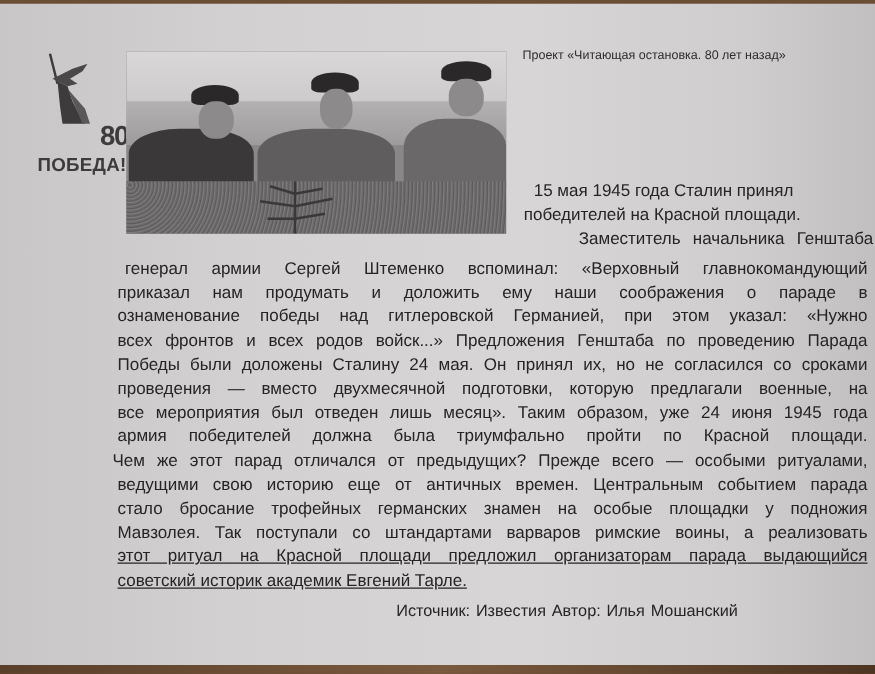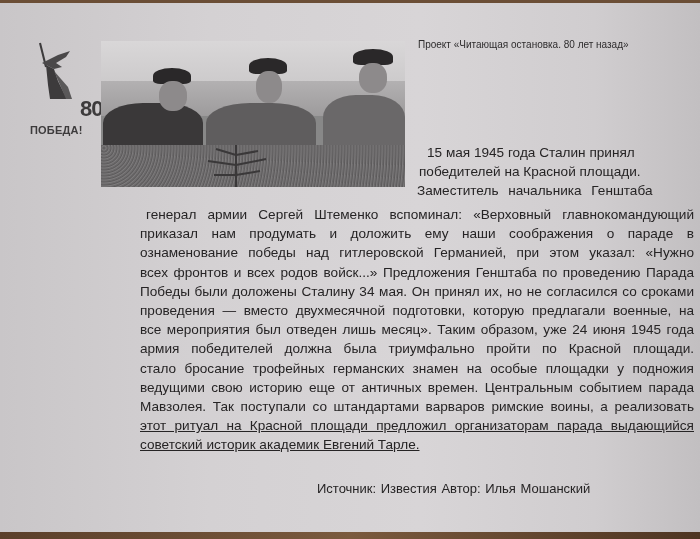--- a/index.html
+++ b/index.html
@@ -19,21 +19,21 @@
     }
     .logo {
       position: absolute; left: 28px; top: 38px; width: 56px; height: 90px;
     }
     .logo-num {
       position: absolute; left: 4px; top: 55px; font-family: "Liberation Sans", sans-serif;
       font-weight: bold; font-size: 22px; color: #3d3b3c; letter-spacing: -1px; margin-left: 48px;
     }
     .logo-word {
       position: absolute; left: 2px; top: 83px; font-family: "Liberation Sans", sans-serif;
-      font-weight: bold; font-size: 11px; color: #3d3b3c; letter-spacing: 0.2px;
+      font-weight: bold; font-size: 15px; color: #3d3b3c; letter-spacing: 0.2px;
     }
     .photo {
       position: absolute; left: 101px; top: 38px; width: 304px; height: 146px;
       background: #888; overflow: hidden;
     }
     .photo-sky { position: absolute; left: 0; top: 0; width: 100%; height: 70px;
       background: linear-gradient(180deg, #d9d7d8 0%, #c4c2c3 100%); }
     .photo-wall { position: absolute; left: 0; top: 40px; width: 100%; height: 35px;
       background: linear-gradient(180deg, #b3b1b2, #9d9b9c); }
     .photo-tribune { position: absolute; left: 0; top: 104px; width: 100%; height: 42px;
@@ -48,21 +48,21 @@
     }
     .text { font-family: "Liberation Sans", sans-serif; color: #262425; font-size: 13.6px; }
     .intro {
       position: absolute; left: 417px; top: 140px; width: 262px; line-height: 19px;
     }
     .intro-line { display: block; white-space: nowrap; }
     .body-text {
       position: absolute; left: 94px; top: 202px; width: 600px; line-height: 19.2px;
       text-align: justify;
     }
-    .body-line { display: block; white-space: nowrap; text-align: justify; text-align-last: justify; margin-left: 46px; }
+    .body-line { display: block; white-space: nowrap; text-align: justify; text-align-last: justify; }
     .body-line.last { text-align-last: left; text-decoration: underline; }
     .source {
       position: absolute; left: 317px; top: 478px;
       font-family: "Liberation Sans", sans-serif; font-size: 13px; color: #262425;
       word-spacing: 1px;
     }
   </style>
 </head>
 <body>
 
@@ -99,34 +99,35 @@
       <line x1="40" y1="0" x2="40" y2="42" stroke="#3a3839" stroke-width="2"></line>
       <path d="M40 10 L20 4 M40 10 L62 6 M40 20 L12 16 M40 20 L70 14 M40 30 L18 30 M40 30 L64 26" stroke="#3a3839" stroke-width="2" fill="none"></path>
     </svg>
   </div>
 
   <div class="header-project">Проект «Читающая остановка. 80 лет назад»</div>
 
   <div class="intro text">
     <span class="intro-line" style="padding-left:10px;">15 мая 1945 года Сталин принял</span>
     <span class="intro-line" style="padding-left:2px;">победителей на Красной площади.</span>
-    <span class="intro-line" style="padding-left:0px;word-spacing:6px;">Заместитель   начальника   Генштаба</span>
+    <span class="intro-line" style="padding-left:0px;word-spacing:6px;margin-left:46px;">Заместитель   начальника   Генштаба</span>
   </div>
 
   <div class="body-text text">
     <span class="body-line" style="padding-left:6px;word-spacing:3px;">генерал армии Сергей Штеменко вспоминал: «Верховный главнокомандующий</span>
     <span class="body-line" style="word-spacing:9px;">приказал нам продумать и доложить ему наши соображения о параде в</span>
     <span class="body-line" style="word-spacing:4px;">ознаменование победы над гитлеровской Германией, при этом указал: «Нужно</span>
     <span class="body-line">всех фронтов и всех родов войск...» Предложения Генштаба по проведению Парада</span>
-    <span class="body-line">Победы были доложены Сталину 34 мая. Он принял их, но не согласился со сроками</span>
+    <span class="body-line">Победы были доложены Сталину 24 мая. Он принял их, но не согласился со сроками</span>
     <span class="body-line" style="word-spacing:3px;">проведения — вместо двухмесячной подготовки, которую предлагали военные, на</span>
     <span class="body-line">все мероприятия был отведен лишь месяц». Таким образом, уже 24 июня 1945 года</span>
     <span class="body-line" style="padding-left:0;">армия победителей должна была триумфально пройти по Красной площади.</span>
+    <span class="body-line" style="margin-left:-4px;">Чем же этот парад отличался от предыдущих? Прежде всего — особыми ритуалами,</span>
+    <span class="body-line">ведущими свою историю еще от античных времен. Центральным событием парада</span>
     <span class="body-line" style="word-spacing:3px;">стало бросание трофейных германских знамен на особые площадки у подножия</span>
-    <span class="body-line">ведущими свою историю еще от античных времен. Центральным событием парада</span>
     <span class="body-line">Мавзолея. Так поступали со штандартами варваров римские воины, а реализовать</span>
     <span class="body-line" style="word-spacing:4px;text-decoration:underline;">этот ритуал на Красной площади предложил организаторам парада выдающийся</span>
     <span class="body-line last">советский историк академик Евгений Тарле.</span>
   </div>
 
   <div class="source">Источник: Известия    Автор: Илья Мошанский</div>
 </div>
 <div class="wood-bottom"></div>
 
 </body></html>

